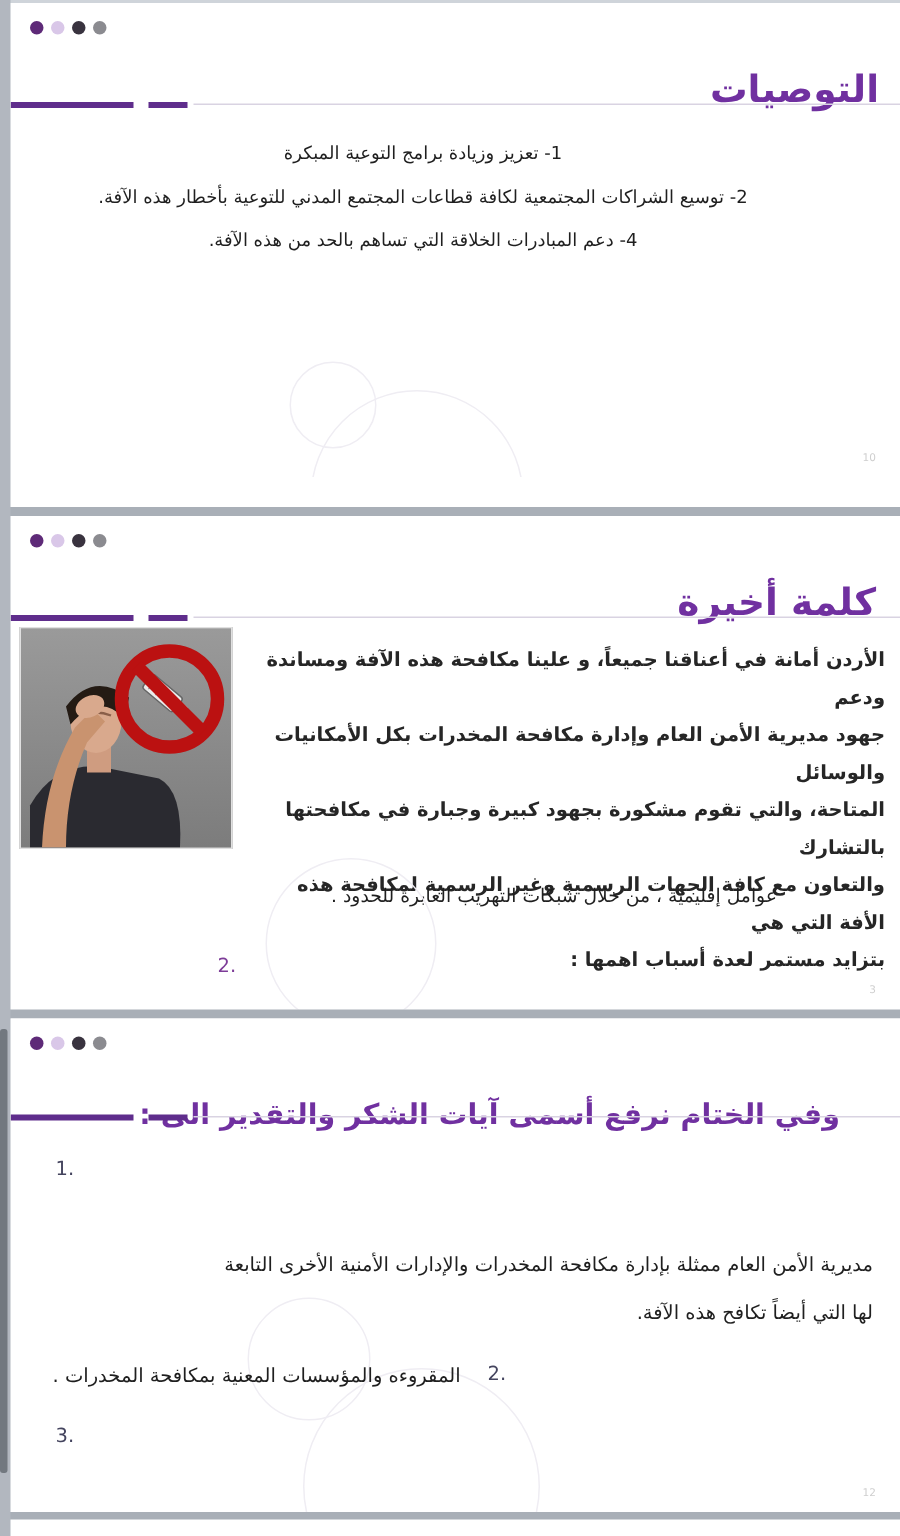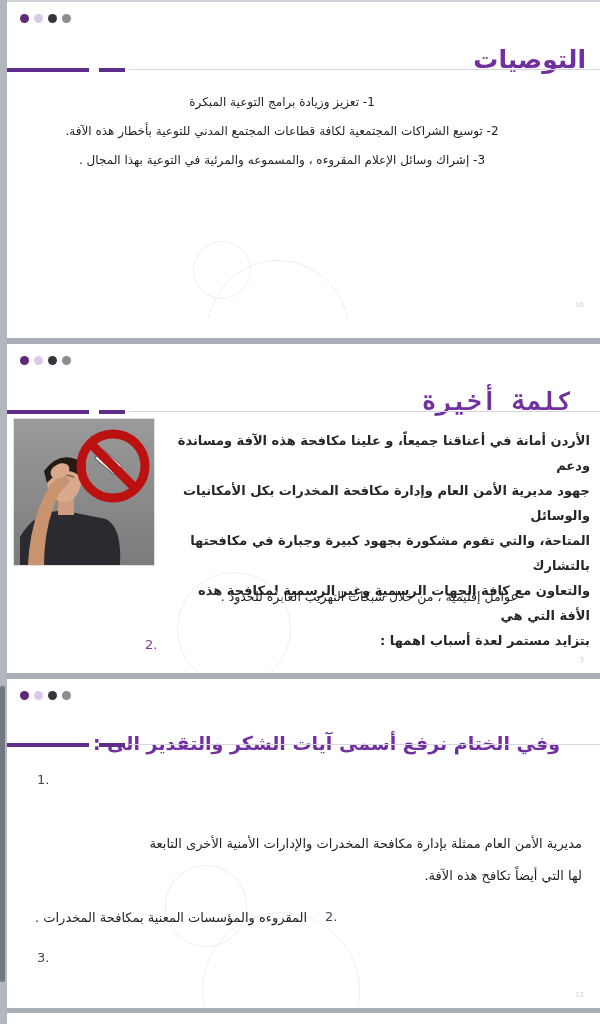--- a/index.html
+++ b/index.html
@@ -27,21 +27,21 @@
   .dot-a{background:#5e2a78;}
   .dot-b{background:#d9c7e8;}
   .dot-c{background:#39333f;}
   .dot-d{background:#8b8b90;}
   
   .slide-title{
     position:absolute;top:26px;direction:rtl;color:#7030a0;
     font-weight:bold;font-size:25px;white-space:nowrap;
   }
   .slide1 .slide-title{right:14px;}
-  .slide2 .slide-title{right:28px;font-family:Liberation Mono, monospace;}
+  .slide2 .slide-title{right:16px;}
   .slide3 .slide-title{right:40px;top:40px;font-size:19px;}
   
   .rule{position:absolute;left:0;right:0;top:66px;height:6px;}
   .slide3 .rule{top:64px;}
   .dash-long{position:absolute;left:0;top:0;width:82px;height:4px;background:#5f2d8c;}
   .dash-short{position:absolute;left:92px;top:0;width:26px;height:4px;background:#5f2d8c;}
   .thin-line{position:absolute;left:122px;right:0;top:1px;height:1px;background:#d9d3e2;}
   
   .circle{position:absolute;border:1px solid #efedf3;border-radius:50%;}
   
@@ -102,21 +102,21 @@
   </div>
   <h1 class="slide-title">التوصيات</h1>
   <div class="rule">
     <span class="dash-long"></span>
     <span class="dash-short"></span>
     <span class="thin-line"></span>
   </div>
   <div class="s1-list">
     <div class="li">1- تعزيز وزيادة برامج التوعية المبكرة</div>
     <div class="li">2- توسيع الشراكات المجتمعية لكافة قطاعات المجتمع المدني للتوعية بأخطار هذه الآفة.</div>
-    <div class="li">3- إشراك وسائل الإعلام المقروءه ، والمسموعه والمرئية في التوعية بهذا المجال .</div>
+    <div class="li">4- دعم المبادرات الخلاقة التي تساهم بالحد من هذه الآفة.</div>
   </div>
   <div class="circle" style="left:186px;top:239px;width:56px;height:56px;"></div>
   <div class="circle" style="left:200px;top:258px;width:140px;height:140px;"></div>
   <div class="pg">10</div>
 </section>
 
 <div class="separator sep1"></div>
 
 <section class="slide slide2">
   <div class="dots">

